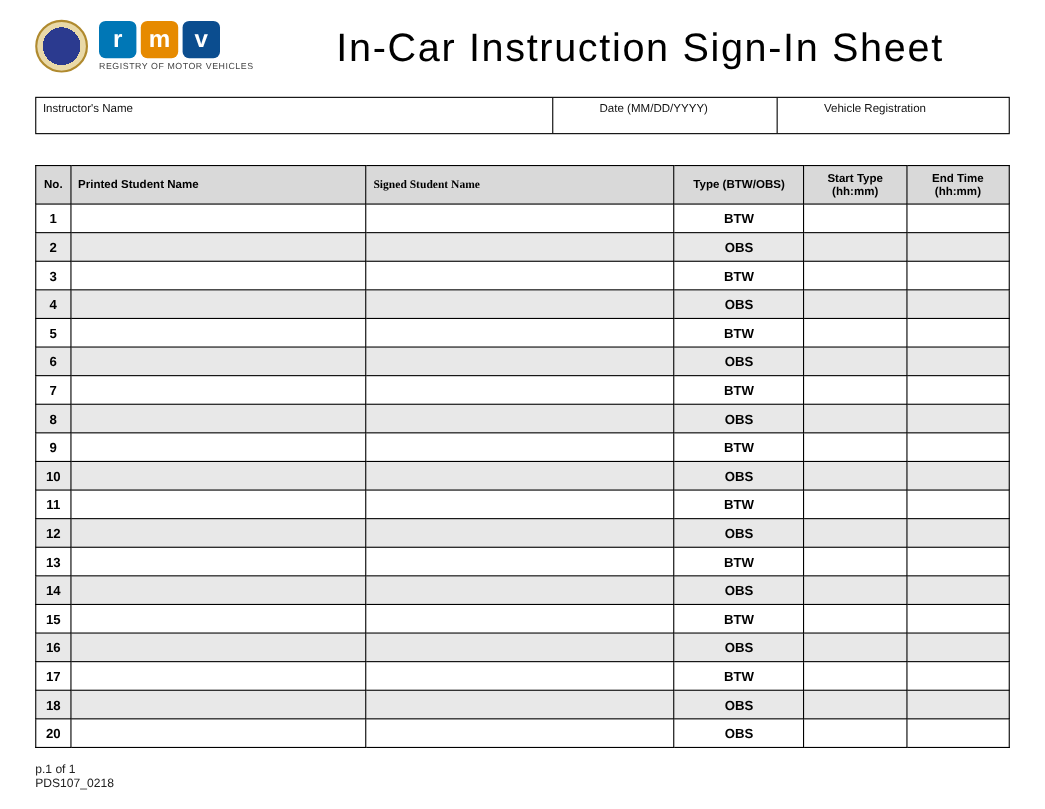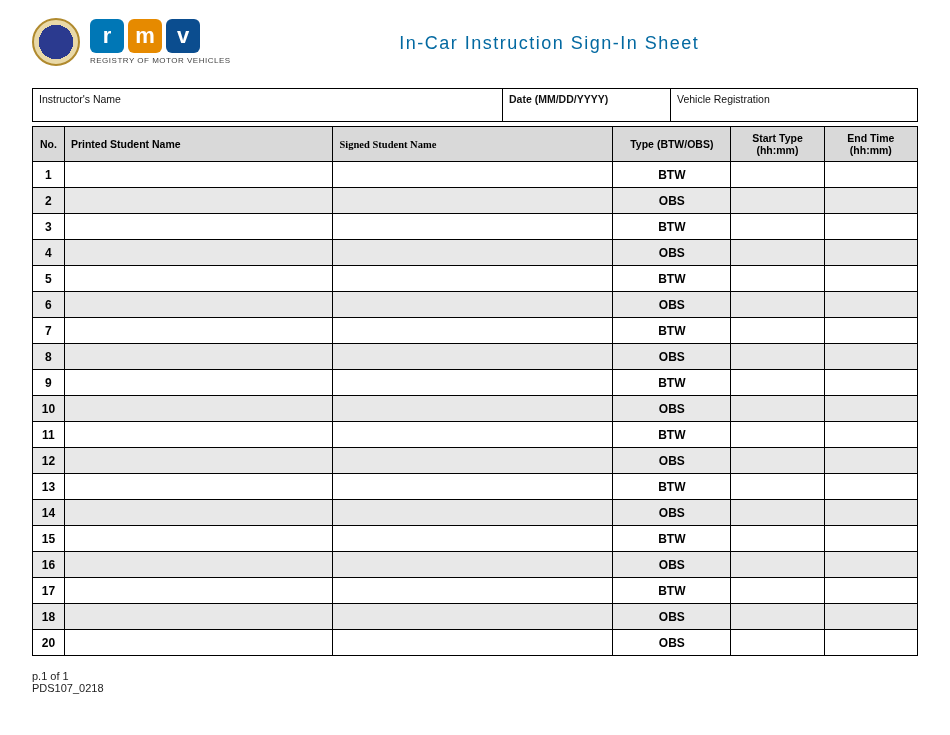--- a/index.html
+++ b/index.html
@@ -45,43 +45,44 @@
   .tile.v { background:#0b4d8f; }
   .rmv-sub {
     font-size: 8px;
     letter-spacing: 0.5px;
     color: #444;
     margin-top: 3px;
     text-transform: uppercase;
   }
   .title {
     flex: 1;
-    text-align: center;
-    font-size: 18px;
+    text-align: right;
+    font-size: 36px;
     letter-spacing: 1.5px;
     font-weight: 400;
-    color: #0369a1;
+    color: #000000;
     margin-top: 2px;
     padding-right: 60px;
   }
 
   .top-fields {
     display: flex;
     border: 1px solid #000;
-    margin-bottom: 4px;
+    margin-bottom: 28px;
+    gap: 36px;
   }
   .top-fields .field {
     border-right: 1px solid #000;
     padding: 4px 6px 16px 6px;
     font-size: 10.5px;
     color: #111;
   }
   .top-fields .field:last-child { border-right: none; }
   .field.instructor { flex: 0 0 470px; }
-  .field.date { flex: 0 0 168px; font-weight: bold; }
+  .field.date { flex: 0 0 168px; }
   .field.vehicle { flex: 1; }
 
   table {
     width: 100%;
     border-collapse: collapse;
   }
   thead th {
     background: #d9d9d9;
     font-size: 10.5px;
     font-weight: 700;

